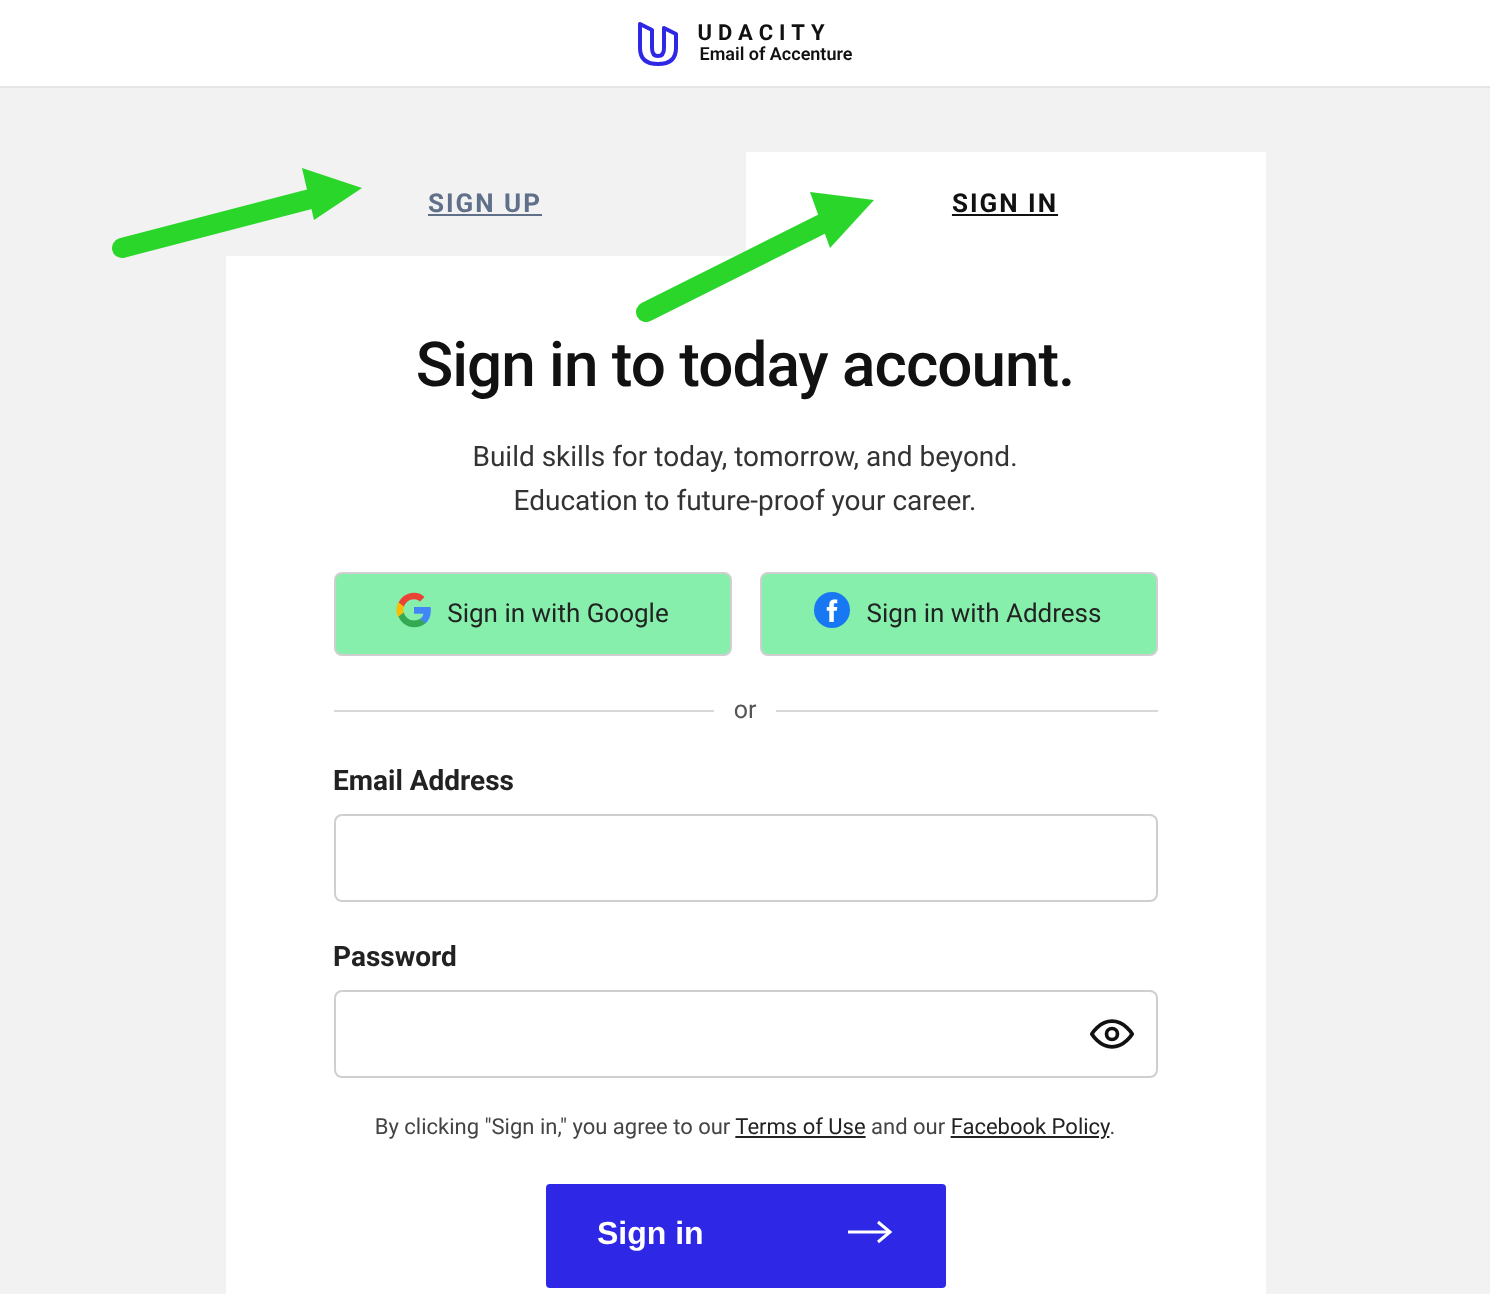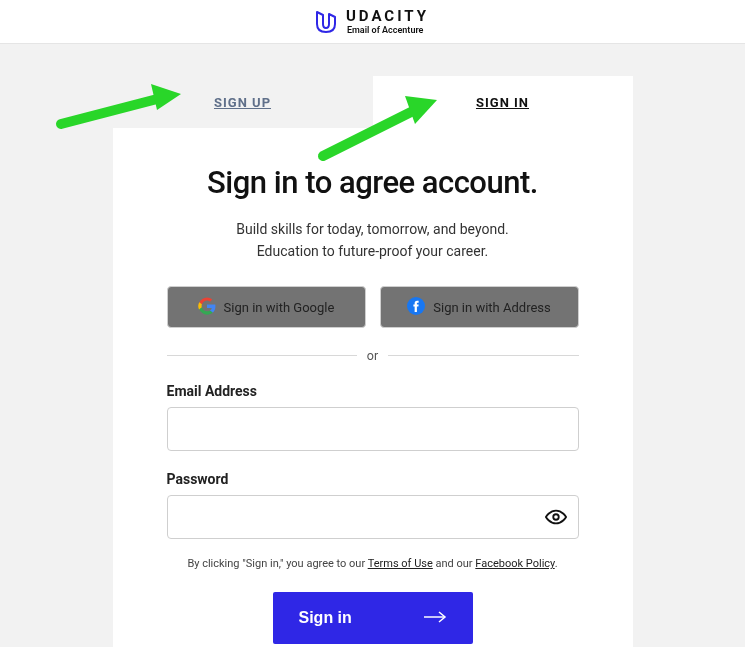--- a/index.html
+++ b/index.html
@@ -24,21 +24,21 @@
       align-items: center;
       gap: 10px;
     }
     .logo-icon svg { display: block; }
     .logo-text {
       display: flex;
       flex-direction: column;
       line-height: 1;
     }
     .logo-title {
-      font-size: 15px;
+      font-size: 11px;
       font-weight: 700;
       letter-spacing: 3px;
       color: #111;
     }
     .logo-sub {
       font-size: 9px;
       font-weight: 600;
       color: #111;
       padding-left: 1px;
       margin-top: 2px;
@@ -96,21 +96,21 @@
     }
     .social-btn {
       flex: 1;
       height: 42px;
       border: 1px solid #cfcfcf;
       border-radius: 4px;
       display: flex;
       align-items: center;
       justify-content: center;
       gap: 8px;
-      background: #737373;
+      background: #86efac;
       cursor: pointer;
       font-size: 13px;
       color: #222;
     }
     .or-row {
       display: flex;
       align-items: center;
       margin: 20px 0;
       gap: 10px;
     }
@@ -209,21 +209,21 @@
   <div class="tabs">
     <div class="tab">
       <span>SIGN UP</span>
     </div>
     <div class="tab active">
       <span>SIGN IN</span>
     </div>
   </div>
 
   <div class="card">
-    <h1 class="heading">Sign in to agree account.</h1>
+    <h1 class="heading">Sign in to today account.</h1>
     <div class="subtext">
       <span>Build skills for today, tomorrow, and beyond.</span><br>
       <span>Education to future-proof your career.</span>
     </div>
 
     <div class="social-row">
       <div class="social-btn">
         <span>
           <svg width="18" height="18" viewBox="0 0 48 48">
             <path fill="#EA4335" d="M24 9.5c3.9 0 6.6 1.7 8.1 3.1l5.9-5.9C34.3 3.1 29.7 1 24 1 14.8 1 6.9 6.6 3.3 14.7l7.1 5.5C12.1 14 17.5 9.5 24 9.5z"></path>

